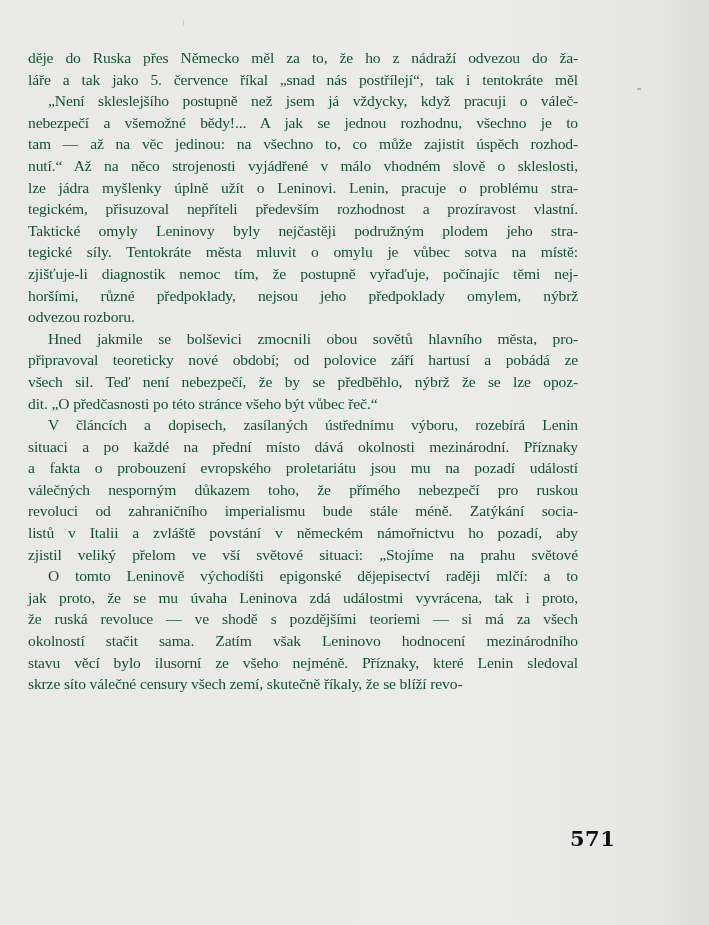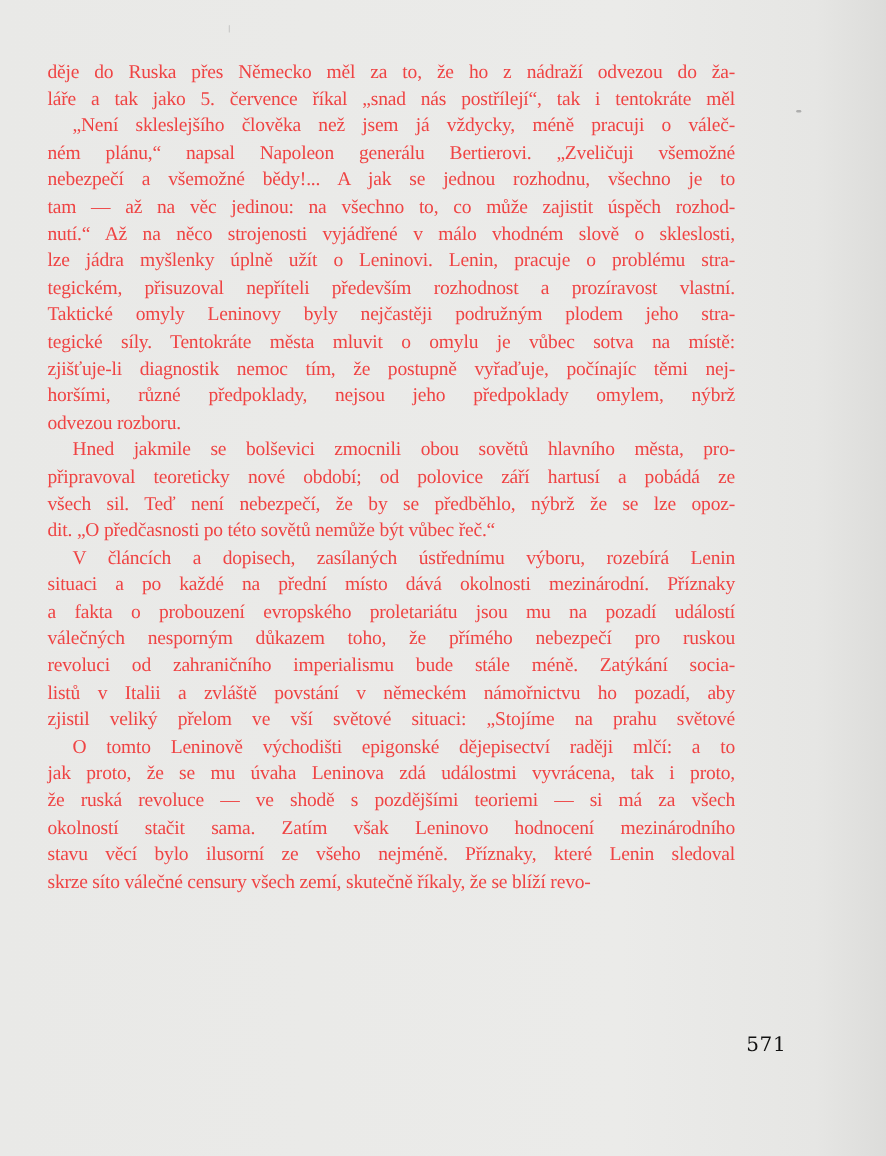--- a/index.html
+++ b/index.html
@@ -7,66 +7,64 @@
     width: 709px; height: 925px; overflow: hidden;
     background: linear-gradient(90deg, #e9e9e7 0%, #ebebe9 70%, #e6e6e4 92%, #dcdcda 100%);
     position: relative;
   }
   .page {
     position: absolute; left: 0; top: 0; width: 709px; height: 925px;
   }
   .text-block {
     position: absolute; left: 28px; top: 47px; width: 550px;
     font-family: "Liberation Serif", "DejaVu Serif", serif;
-    font-size: 15.6px; color: #ef4444;
+    font-size: 15.6px; color: #14532d;
     letter-spacing: -0.15px;
-    margin-left: 10px;
   }
   .line {
     display: block; height: 21.6px; line-height: 21.6px;
     white-space: nowrap; text-align: justify; text-align-last: justify;
   }
   .line.last { text-align-last: left; }
   .line.indent { padding-left: 20px; }
   .page-number {
-    position: absolute; left: 597px; top: 826px;
+    position: absolute; left: 570px; top: 826px;
     font-family: "DejaVu Serif", "Liberation Serif", serif;
-    font-weight: normal; font-size: 16px; color: #111;
+    font-weight: bold; font-size: 21px; color: #111;
     letter-spacing: 0.5px;
   }
   .speck { position: absolute; background: #888; border-radius: 1px; opacity: 0.6; }
 </style>
 </head>
 <body>
 
 <div class="page">
   <div class="text-block" id="text-block">
       <div>
         <span class="line">děje do Ruska přes Německo měl za to, že ho z nádraží odvezou do ža-</span>
         <span class="line">láře a tak jako 5. července říkal „snad nás postřílejí“, tak i tentokráte měl</span>
       </div>
       <div>
-        <span class="line indent">„Není skleslejšího člověka než jsem já vždycky, méně pracuji o váleč-</span>
-        <span class="line">ném plánu,“ napsal Napoleon generálu Bertierovi. „Zveličuji všemožné</span>
+        <span class="line indent">„Není skleslejšího postupně než jsem já vždycky, když pracuji o váleč-</span>
         <span class="line">nebezpečí a všemožné bědy!... A jak se jednou rozhodnu, všechno je to</span>
         <span class="line">tam — až na věc jedinou: na všechno to, co může zajistit úspěch rozhod-</span>
         <span class="line">nutí.“ Až na něco strojenosti vyjádřené v málo vhodném slově o skleslosti,</span>
         <span class="line">lze jádra myšlenky úplně užít o Leninovi. Lenin, pracuje o problému stra-</span>
         <span class="line">tegickém, přisuzoval nepříteli především rozhodnost a prozíravost vlastní.</span>
         <span class="line">Taktické omyly Leninovy byly nejčastěji podružným plodem jeho stra-</span>
         <span class="line">tegické síly. Tentokráte města mluvit o omylu je vůbec sotva na místě:</span>
         <span class="line">zjišťuje-li diagnostik nemoc tím, že postupně vyřaďuje, počínajíc těmi nej-</span>
         <span class="line">horšími, různé předpoklady, nejsou jeho předpoklady omylem, nýbrž</span>
         <span class="line last">odvezou rozboru.</span>
       </div>
       <div>
         <span class="line indent">Hned jakmile se bolševici zmocnili obou sovětů hlavního města, pro-</span>
         <span class="line">připravoval teoreticky nové období; od polovice září hartusí a pobádá ze</span>
         <span class="line">všech sil. Teď není nebezpečí, že by se předběhlo, nýbrž že se lze opoz-</span>
-        <span class="line last">dit. „O předčasnosti po této sovětů nemůže být vůbec řeč.“</span>
+        <span class="line last">dit. „O předčasnosti po této stránce všeho být vůbec řeč.“</span>
       </div>
       <div>
         <span class="line indent">V článcích a dopisech, zasílaných ústřednímu výboru, rozebírá Lenin</span>
         <span class="line">situaci a po každé na přední místo dává okolnosti mezinárodní. Příznaky</span>
         <span class="line">a fakta o probouzení evropského proletariátu jsou mu na pozadí událostí</span>
         <span class="line">válečných nesporným důkazem toho, že přímého nebezpečí pro ruskou</span>
         <span class="line">revoluci od zahraničního imperialismu bude stále méně. Zatýkání socia-</span>
         <span class="line">listů v Italii a zvláště povstání v německém námořnictvu ho pozadí, aby</span>
         <span class="line">zjistil veliký přelom ve vší světové situaci: „Stojíme na prahu světové</span>
       </div>

